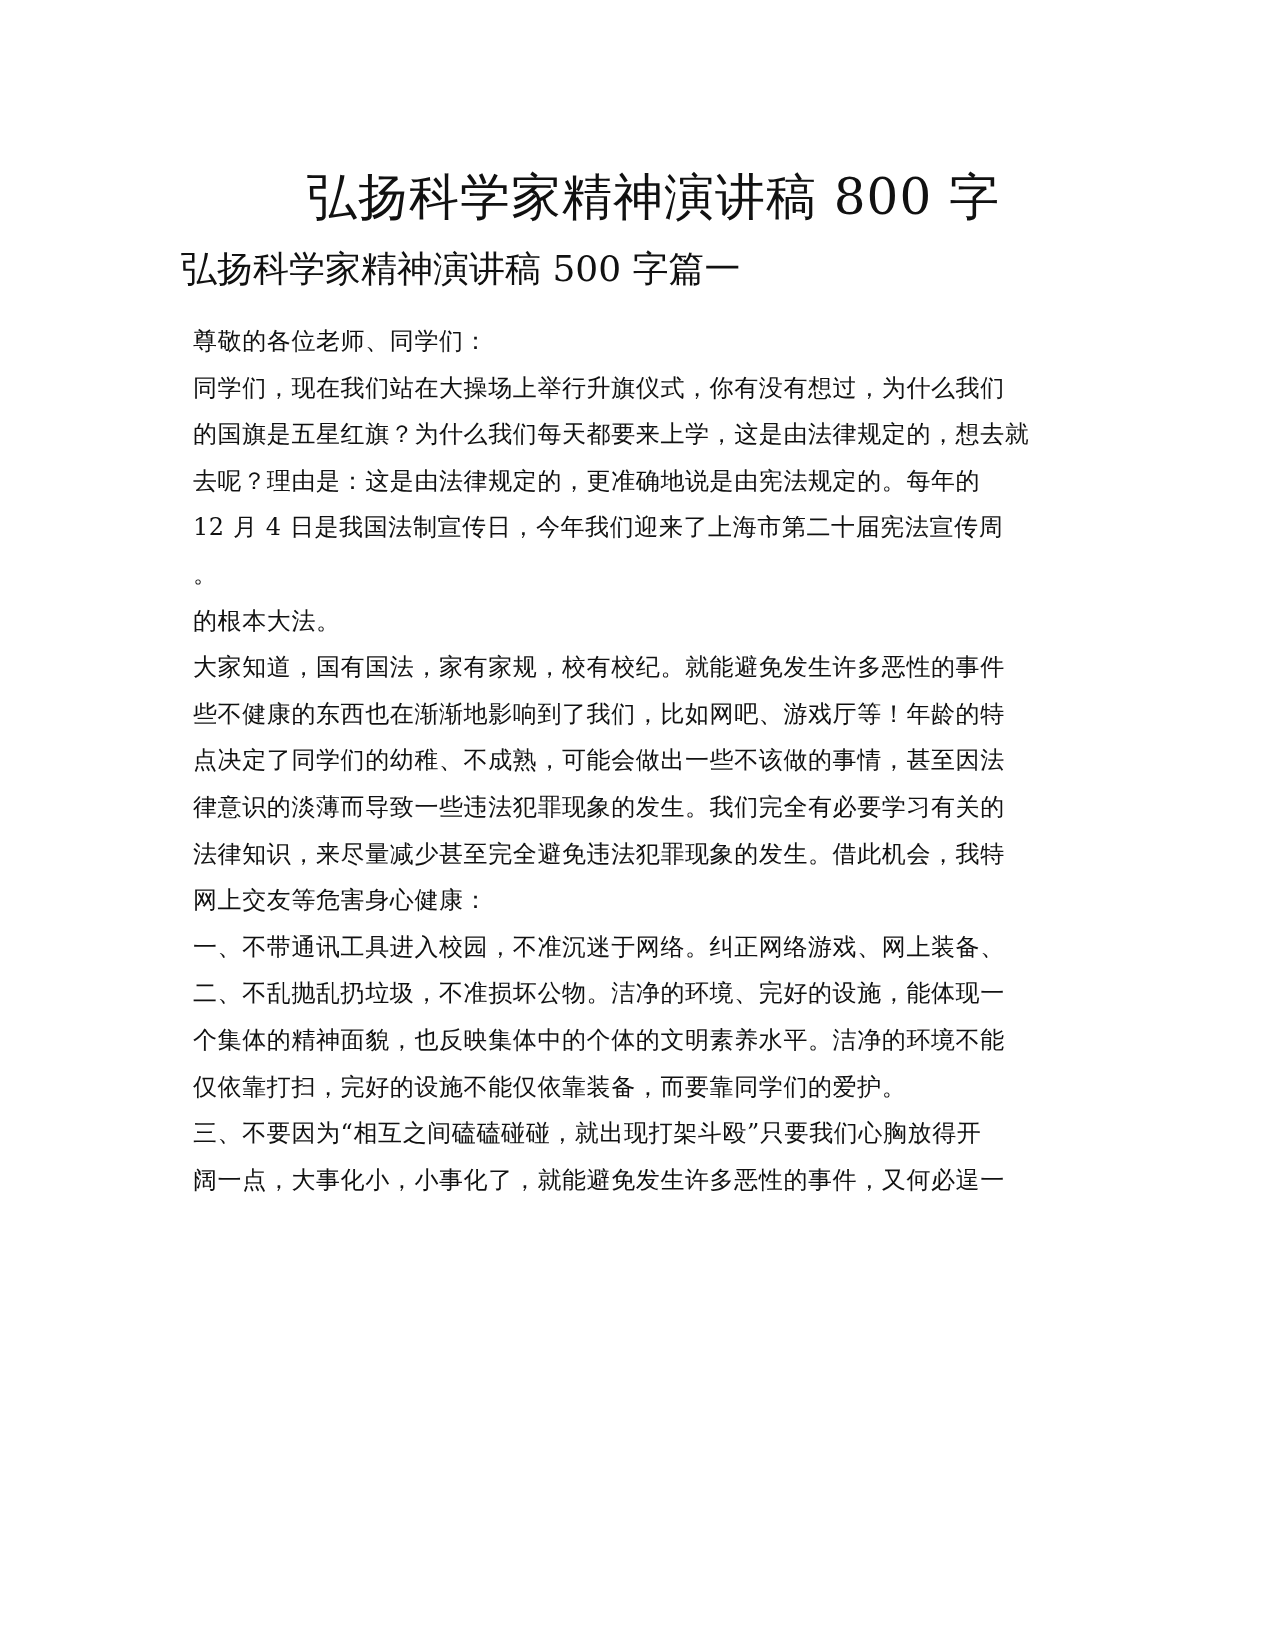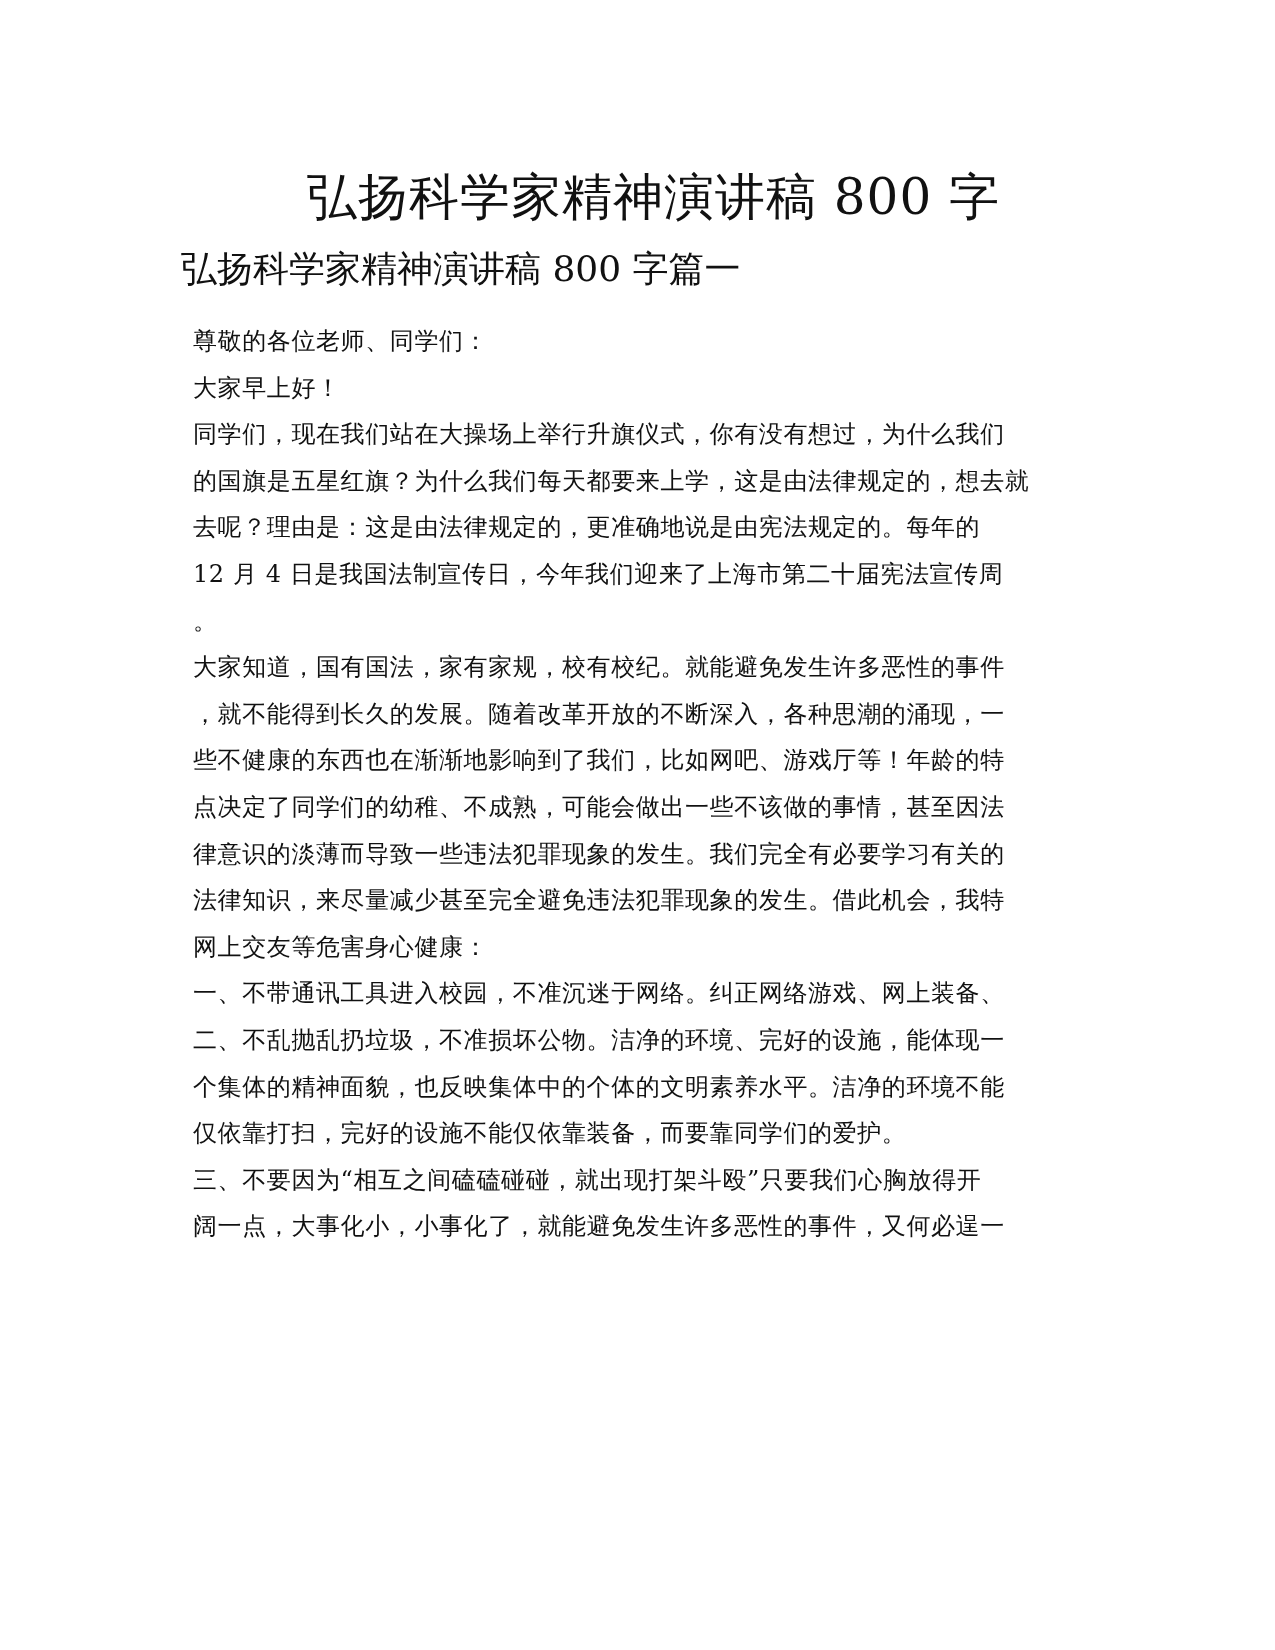--- a/index.html
+++ b/index.html
@@ -59,31 +59,30 @@
       font-size: 24px;
       white-space: nowrap;
       letter-spacing: 0.6px;
     }
   </style>
 </head>
 <body>
 
 <div class="page">
   <h1 class="doc-title">弘扬科学家精神演讲稿 800 字</h1>
-  <h2 class="section-heading">弘扬科学家精神演讲稿 800 字篇一</h2>
+  <h2 class="section-heading">弘扬科学家精神演讲稿 500 字篇一</h2>
   <div class="body-text">
     <span class="line">尊敬的各位老师、同学们：</span>
-    <span class="line">大家早上好！</span>
     <span class="line">同学们，现在我们站在大操场上举行升旗仪式，你有没有想过，为什么我们</span>
     <span class="line">的国旗是五星红旗？为什么我们每天都要来上学，这是由法律规定的，想去就</span>
     <span class="line">去呢？理由是：这是由法律规定的，更准确地说是由宪法规定的。每年的</span>
     <span class="line">12 月 4 日是我国法制宣传日，今年我们迎来了上海市第二十届宪法宣传周</span>
     <span class="line">。</span>
+    <span class="line">的根本大法。</span>
     <span class="line">大家知道，国有国法，家有家规，校有校纪。就能避免发生许多恶性的事件</span>
-    <span class="line">，就不能得到长久的发展。随着改革开放的不断深入，各种思潮的涌现，一</span>
     <span class="line">些不健康的东西也在渐渐地影响到了我们，比如网吧、游戏厅等！年龄的特</span>
     <span class="line">点决定了同学们的幼稚、不成熟，可能会做出一些不该做的事情，甚至因法</span>
     <span class="line">律意识的淡薄而导致一些违法犯罪现象的发生。我们完全有必要学习有关的</span>
     <span class="line">法律知识，来尽量减少甚至完全避免违法犯罪现象的发生。借此机会，我特</span>
     <span class="line">网上交友等危害身心健康：</span>
     <span class="line">一、不带通讯工具进入校园，不准沉迷于网络。纠正网络游戏、网上装备、</span>
     <span class="line">二、不乱抛乱扔垃圾，不准损坏公物。洁净的环境、完好的设施，能体现一</span>
     <span class="line">个集体的精神面貌，也反映集体中的个体的文明素养水平。洁净的环境不能</span>
     <span class="line">仅依靠打扫，完好的设施不能仅依靠装备，而要靠同学们的爱护。</span>
     <span class="line">三、不要因为“相互之间磕磕碰碰，就出现打架斗殴”只要我们心胸放得开</span>

